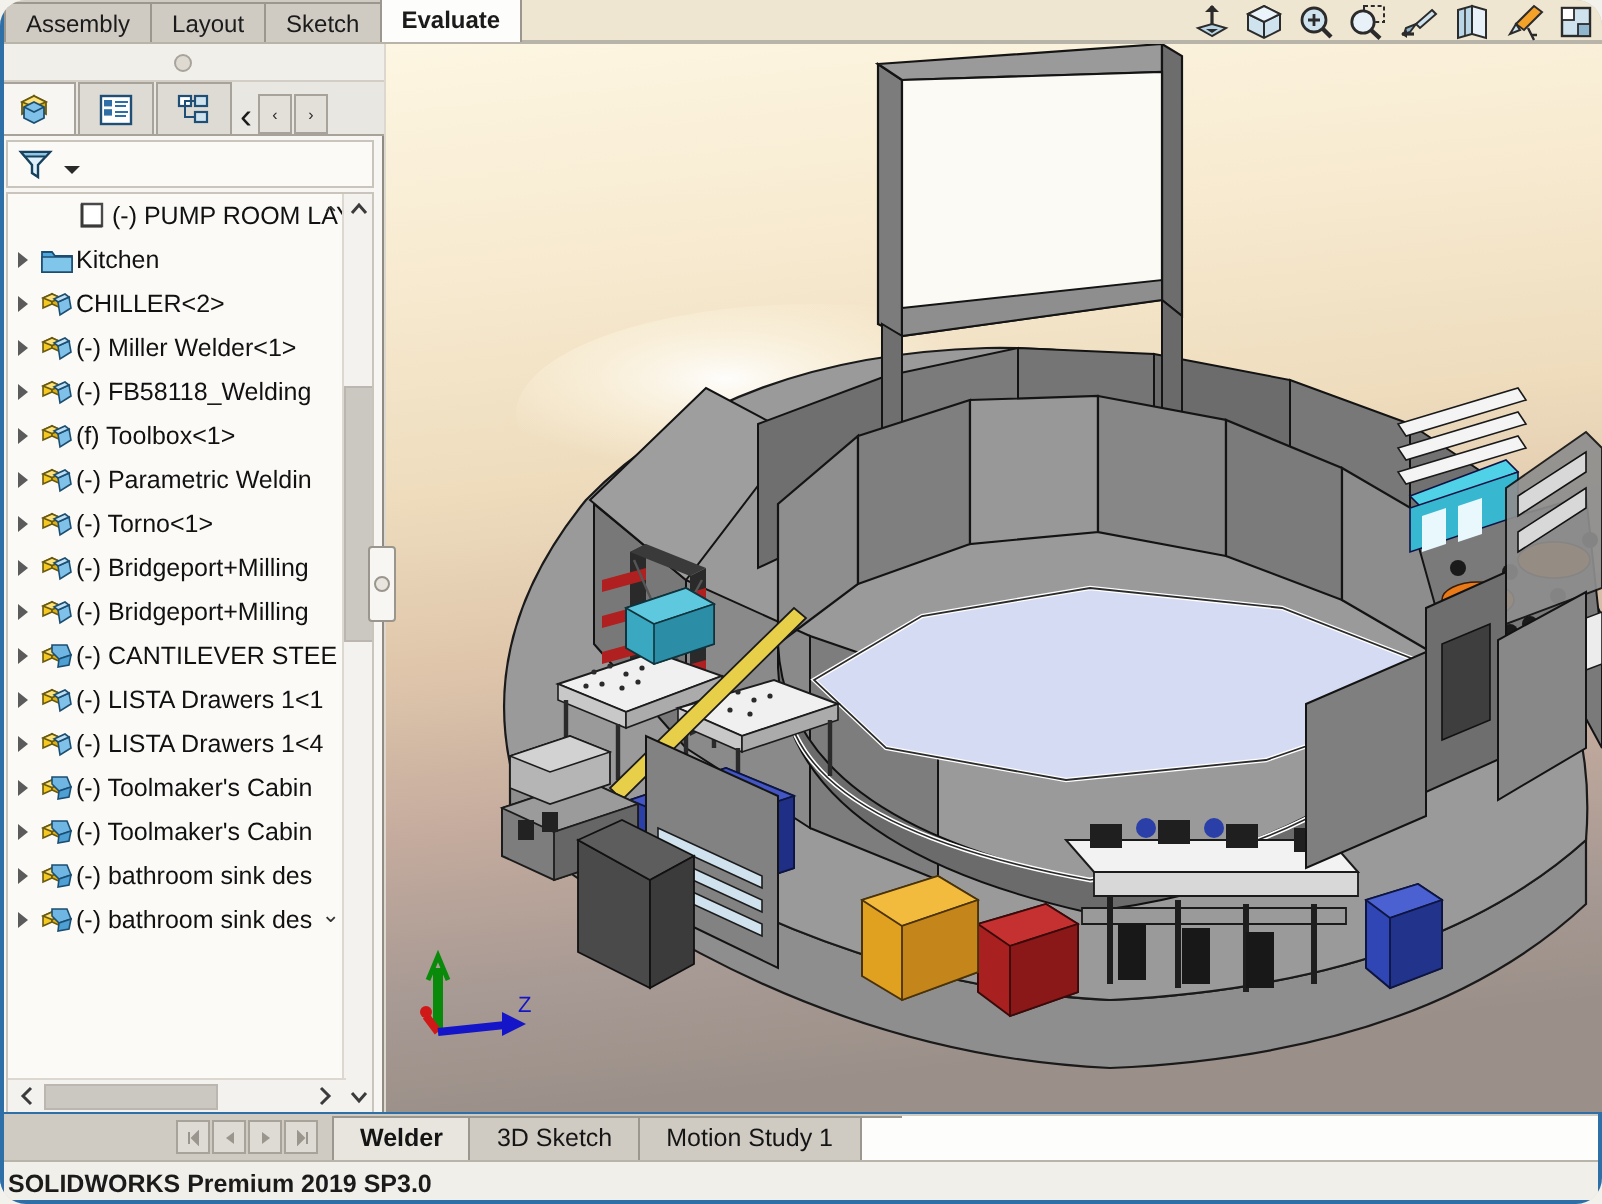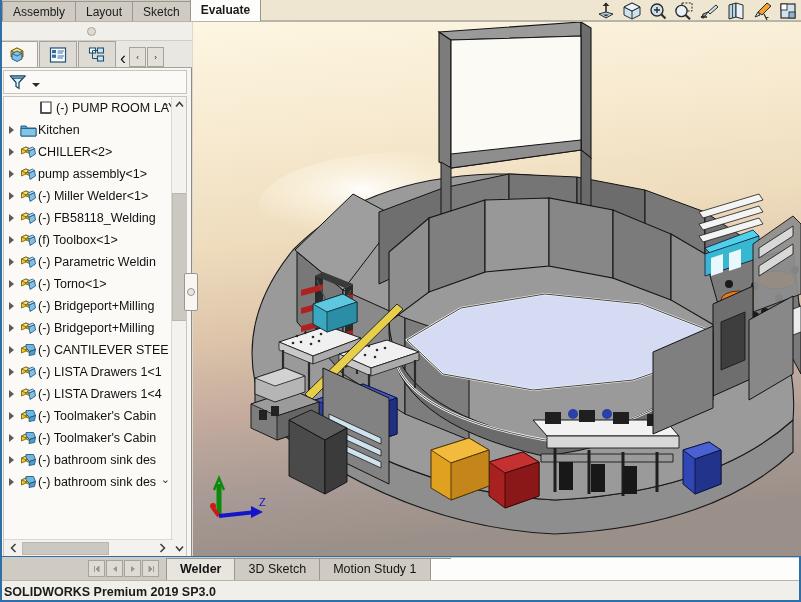--- a/index.html
+++ b/index.html
@@ -3,21 +3,21 @@
 <meta charset="utf-8">
 <style>
   html,body{margin:0;padding:0;}
   body{
     width:801px;height:602px;overflow:hidden;
     font-family:"Liberation Sans", sans-serif;
     font-size:12px;
     background:#f2f1ec;
     -webkit-font-smoothing:antialiased;
   }
-  #app{position:relative;width:801px;height:602px;overflow:hidden;background:#dcd8cf;}
+  #app{position:relative;width:801px;height:602px;overflow:hidden;background:#dcd8cf;border-radius:13px;}
 
   
   .ribbon{
     position:absolute;left:0;top:0;width:801px;height:22px;
     background:#cfcbc2;
     border-bottom:1px solid #b8b4aa;
     display:flex;align-items:flex-end;
     box-sizing:border-box;
   }
   .rtab{
@@ -367,36 +367,20 @@
             <div class="ticn">
               <svg width="17" height="17" viewBox="0 0 17 17">
       <path d="M1.5 5 L6 3 L6 8 L1.5 10 Z" fill="#f6c921" stroke="#6a5a10" stroke-width="0.8"></path>
       <path d="M6 3 L10.5 5 L10.5 10 L6 8 Z" fill="#e0b011" stroke="#6a5a10" stroke-width="0.8"></path>
       <path d="M1.5 5 L6 3 L10.5 5 L6 6.8 Z" fill="#ffe37a" stroke="#6a5a10" stroke-width="0.8"></path>
       <path d="M6.5 5.5 L11 7.5 L11 12.5 L6.5 15 L2.5 12.5 L2.5 7.5 Z" fill="#7fc1e8" stroke="#1c4e72" stroke-width="0.8" opacity="0.0"></path>
       <path d="M9 7 L14.5 4.5 L15.5 10 L10 13.5 Z" fill="#7fc1e8" stroke="#1c4e72" stroke-width="0.8"></path>
       <path d="M9 7 L14.5 4.5 L12.5 3 L7 5.5 Z" fill="#bfe0f4" stroke="#1c4e72" stroke-width="0.8"></path>
     </svg>
             </div>
-            <div class="tlabel">pump assembly&lt;1&gt;</div>
-          </div>
-          <div class="trow">
-            <div class="texp">
-              <i></i>
-            </div>
-            <div class="ticn">
-              <svg width="17" height="17" viewBox="0 0 17 17">
-      <path d="M1.5 5 L6 3 L6 8 L1.5 10 Z" fill="#f6c921" stroke="#6a5a10" stroke-width="0.8"></path>
-      <path d="M6 3 L10.5 5 L10.5 10 L6 8 Z" fill="#e0b011" stroke="#6a5a10" stroke-width="0.8"></path>
-      <path d="M1.5 5 L6 3 L10.5 5 L6 6.8 Z" fill="#ffe37a" stroke="#6a5a10" stroke-width="0.8"></path>
-      <path d="M6.5 5.5 L11 7.5 L11 12.5 L6.5 15 L2.5 12.5 L2.5 7.5 Z" fill="#7fc1e8" stroke="#1c4e72" stroke-width="0.8" opacity="0.0"></path>
-      <path d="M9 7 L14.5 4.5 L15.5 10 L10 13.5 Z" fill="#7fc1e8" stroke="#1c4e72" stroke-width="0.8"></path>
-      <path d="M9 7 L14.5 4.5 L12.5 3 L7 5.5 Z" fill="#bfe0f4" stroke="#1c4e72" stroke-width="0.8"></path>
-    </svg>
-            </div>
             <div class="tlabel">(-) Miller Welder&lt;1&gt;</div>
           </div>
           <div class="trow">
             <div class="texp">
               <i></i>
             </div>
             <div class="ticn">
               <svg width="17" height="17" viewBox="0 0 17 17">
       <path d="M1.5 5 L6 3 L6 8 L1.5 10 Z" fill="#f6c921" stroke="#6a5a10" stroke-width="0.8"></path>
       <path d="M6 3 L10.5 5 L10.5 10 L6 8 Z" fill="#e0b011" stroke="#6a5a10" stroke-width="0.8"></path>

